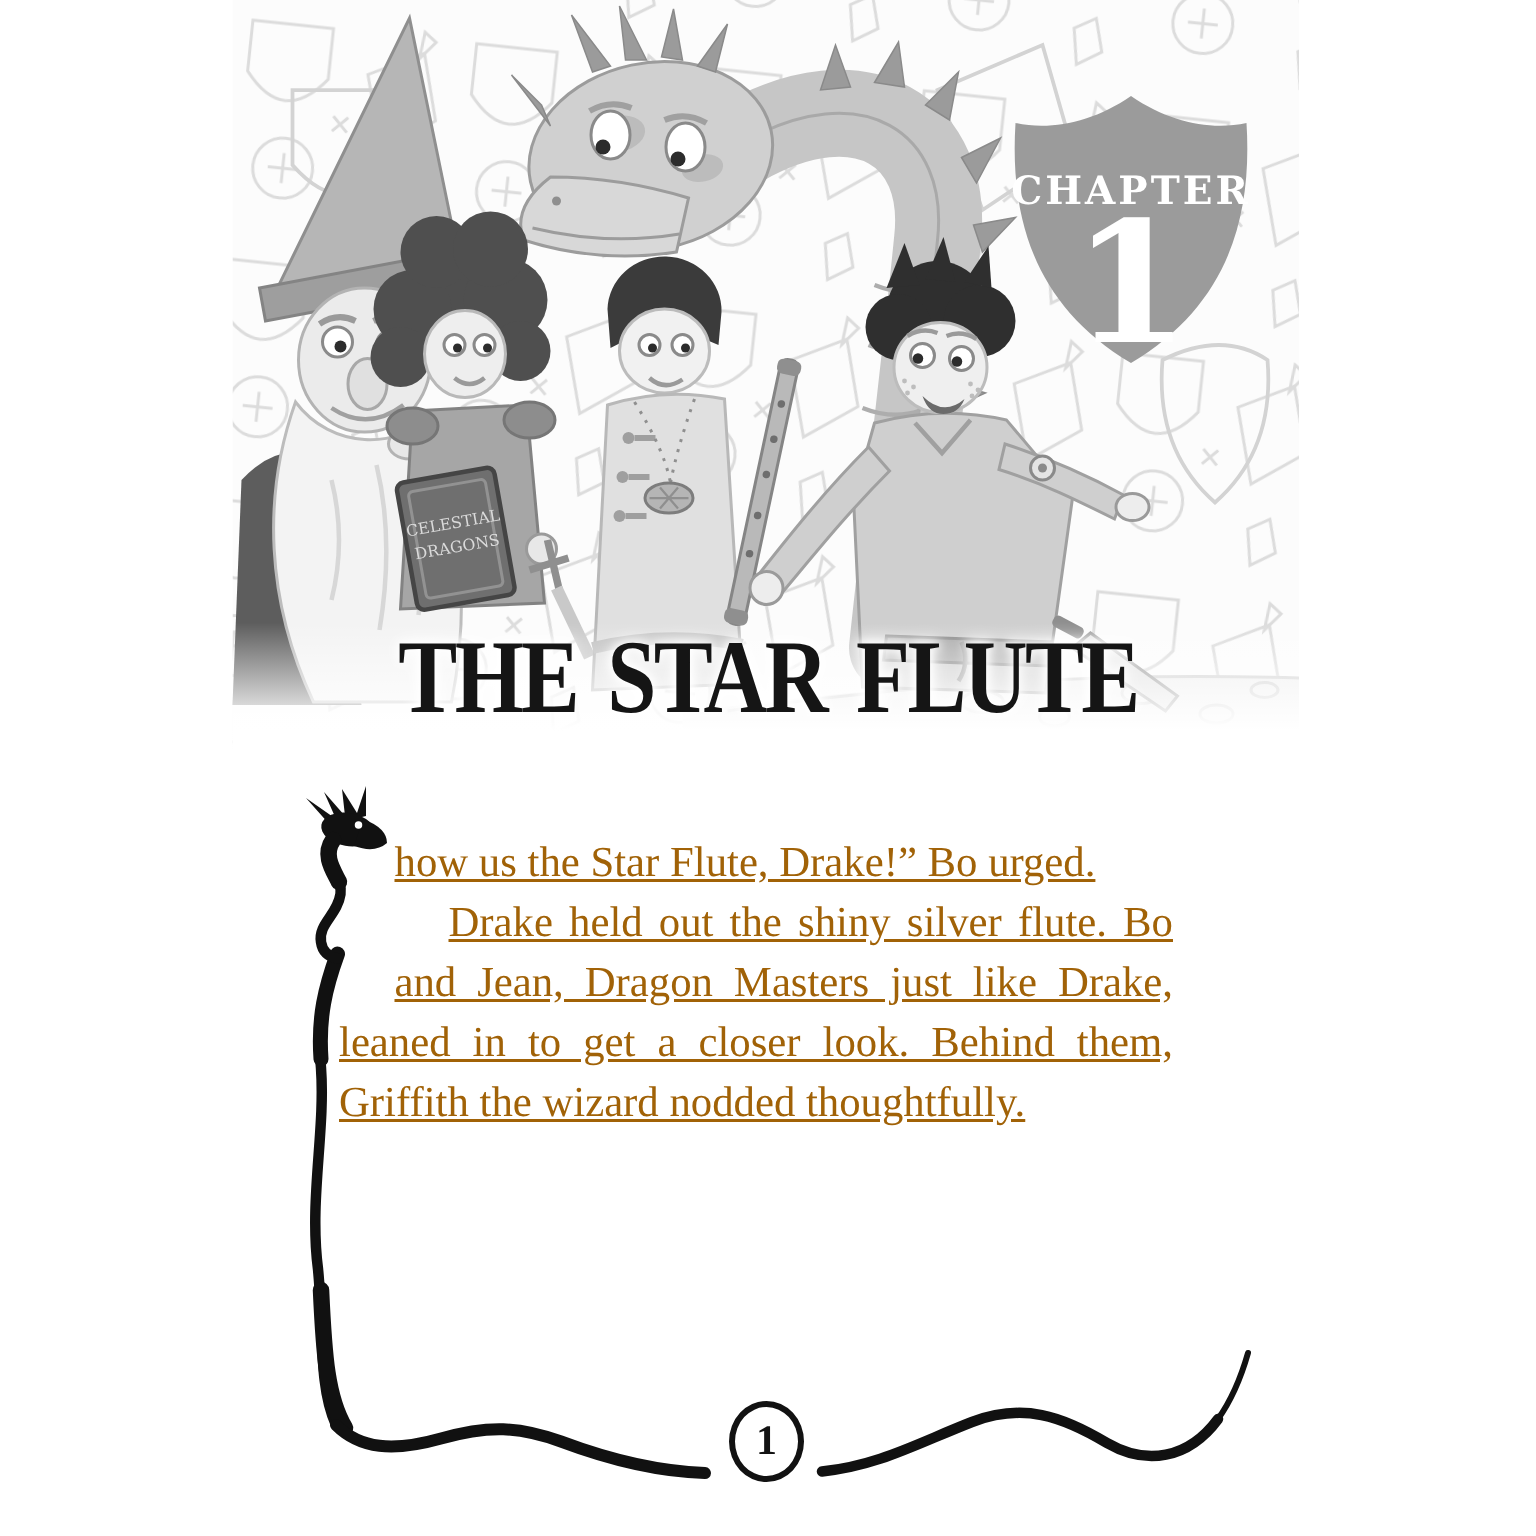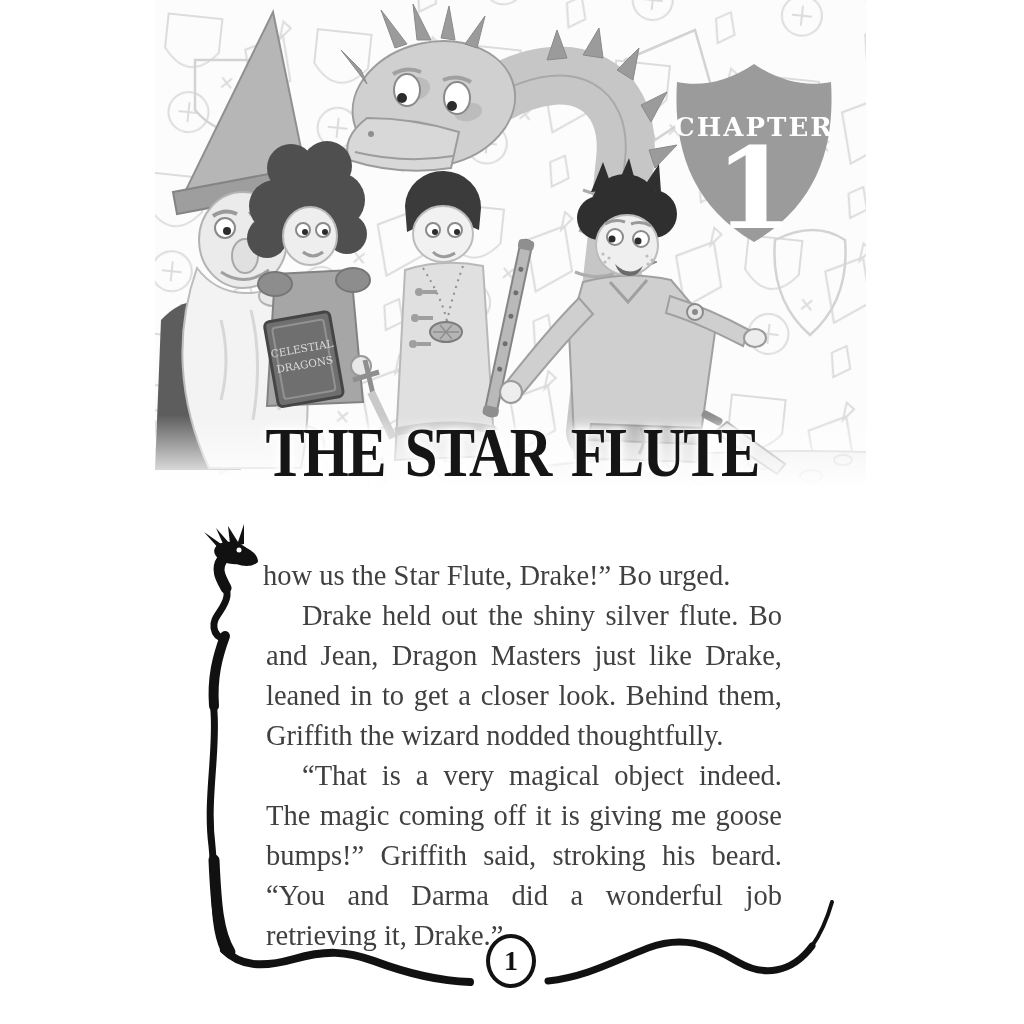--- a/index.html
+++ b/index.html
@@ -22,24 +22,24 @@
     position:absolute;left:0;top:414px;width:1024px;margin:0;text-align:center;
     font-family:"Liberation Serif", serif;font-weight:bold;font-size:67px;color:#151515;
     letter-spacing:-2px;word-spacing:8px;z-index:3;
     transform:scale(0.88,1.04);
     text-shadow:0 0 6px #fff,0 0 10px #fff,0 0 14px #fff;
     white-space:nowrap;
   }
   
   .body-text{
     position:absolute;left:226px;top:556px;width:556px;z-index:2;
-    font-size:28.5px;line-height:40px;color:#404040;text-align:justify;
+    font-size:28.5px;line-height:40px;color:#a16207;text-align:justify;text-decoration:underline;
   }
   .body-text p{margin:0;}
-  .body-text p.indent{text-indent:36px;margin-left:40px;}
+  .body-text p.indent{text-indent:36px;}
   .dropcap{float:left;width:46px;height:82px;margin:0 5px 0 -14px;position:relative;}
   .dropcap svg{position:absolute;left:0;top:0;overflow:visible;}
   .visually-hidden{position:absolute;width:1px;height:1px;overflow:hidden;
     clip:rect(0 0 0 0);white-space:nowrap;}
   
   .border-decoration{position:absolute;left:0;top:0;width:1024px;height:1024px;
     z-index:1;pointer-events:none;}
   
   .page-number{
     position:absolute;left:486px;top:934px;width:42px;height:46px;
@@ -295,21 +295,20 @@
             <ellipse cx="20" cy="-3" rx="18" ry="11" transform="rotate(10 20 -3)"></ellipse>
             <path d="M30,-10 Q46,-4 46,6 Q38,13 24,8 Z"></path>
           </g>
           <circle cx="27" cy="-6" r="2.5" fill="#ffffff"></circle>
           <path d="M10,4 C1,18 17,28 15,40 C13,54 0,60 2,72 C3,79 8,82 13,83" fill="none" stroke="#111111" stroke-width="7" stroke-linecap="round"></path>
           <path d="M10,4 C3,14 10,24 14,32" fill="none" stroke="#111111" stroke-width="11" stroke-linecap="round"></path>
         </svg>
       </span><span>how us the Star Flute, Drake!” Bo urged.</span>
     </p>
     <p class="indent">Drake held out the shiny silver flute. Bo and Jean, Dragon Masters just like Drake, leaned in to get a closer look. Behind them, Griffith the wizard nodded thoughtfully.</p>
-    <p class="indent">“That is a very magical object indeed. The magic coming off it is giving me goose bumps!” Griffith said, stroking his beard. “You and Darma did a wonderful job retrieving it, Drake.”</p>
   </div>
 
   <svg class="border-decoration" viewBox="0 0 1024 1024" xmlns="http://www.w3.org/2000/svg">
     <g fill="none" stroke="#111111" stroke-linecap="round">
 
       <path d="M225,636 C216,660 211,682 214,712 C217,754 206,800 212,846 C216,886 212,924 224,950" stroke-width="7"></path>
       <path d="M225,636 C217,658 212,678 214,706" stroke-width="10"></path>
       <path d="M214,860 C216,904 218,932 230,952" stroke-width="11"></path>
 
       <path d="M224,950 C240,966 262,968 294,959 C326,950 346,951 374,961 C406,973 440,981 470,982" stroke-width="8"></path>

